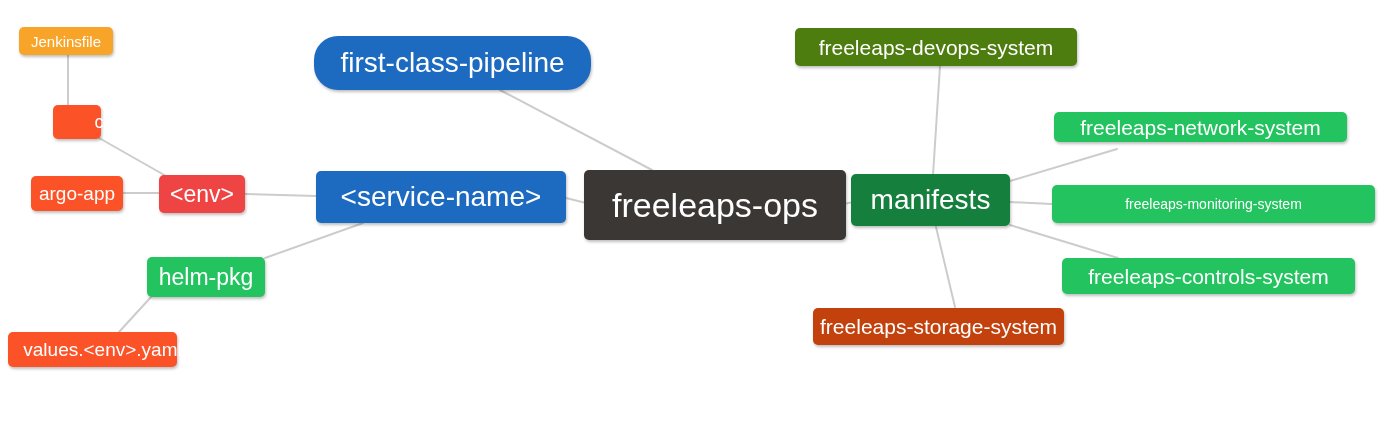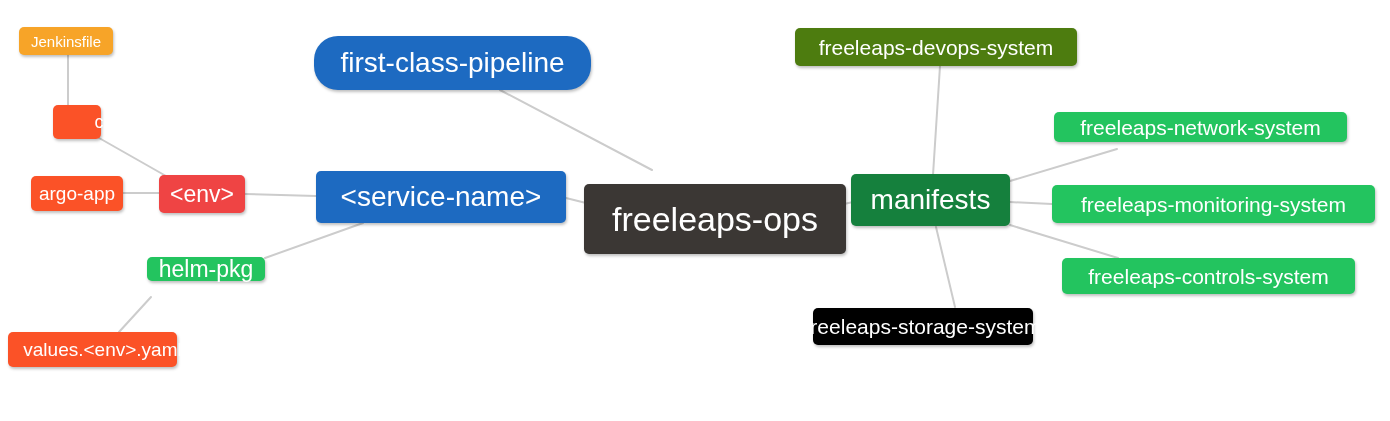--- a/index.html
+++ b/index.html
@@ -54,25 +54,25 @@
       <line x1="1010" y1="181" x2="1117" y2="149" stroke="#cccccc" stroke-width="2" stroke-linecap="round"></line>
       <line x1="1010" y1="202" x2="1052" y2="204" stroke="#cccccc" stroke-width="2" stroke-linecap="round"></line>
       <line x1="1010" y1="225" x2="1118" y2="258" stroke="#cccccc" stroke-width="2" stroke-linecap="round"></line>
       <line x1="936" y1="227" x2="955" y2="307" stroke="#cccccc" stroke-width="2" stroke-linecap="round"></line>
     </svg>
   <div id="node-layer">
       <div class="node" style="left: 19px; top: 27px; width: 94px; height: 28px; font-size: 15px; background: rgb(247, 164, 40);">Jenkinsfile</div>
       <div class="node" style="left: 53px; top: 105px; width: 32px; height: 34px; font-size: 18px; background: rgb(251, 82, 39); padding-left: 48px;">ci</div>
       <div class="node" style="left: 31px; top: 176px; width: 92px; height: 35px; font-size: 19px; background: rgb(251, 82, 39);">argo-app</div>
       <div class="node" style="left: 159px; top: 175px; width: 86px; height: 38px; font-size: 23px; background: #ef4444;">&lt;env&gt;</div>
-      <div class="node" style="left: 147px; top: 257px; width: 118px; height: 24px; font-size: 23px; background: rgb(35, 196, 95);">helm-pkg</div>
+      <div class="node" style="left: 147px; top: 257px; width: 118px; height: 40px; font-size: 23px; background: rgb(35, 196, 95);">helm-pkg</div>
       <div class="node" style="left: 8px; top: 332px; width: 169px; height: 35px; font-size: 19px; background: rgb(251, 82, 39); padding-left: 20px;">values.&lt;env&gt;.yaml</div>
       <div class="node" style="left: 314px; top: 36px; width: 277px; height: 54px; font-size: 28px; background: rgb(29, 106, 193); border-radius: 24px;">first-class-pipeline</div>
       <div class="node" style="left: 316px; top: 171px; width: 250px; height: 52px; font-size: 28px; background: rgb(29, 106, 193);">&lt;service-name&gt;</div>
-      <div class="node" style="left: 584px; top: 184px; width: 262px; height: 70px; font-size: 34px; background: rgb(59, 55, 52);">freeleaps-ops</div>
+      <div class="node" style="left: 584px; top: 170px; width: 262px; height: 70px; font-size: 34px; background: rgb(59, 55, 52);">freeleaps-ops</div>
       <div class="node" style="left: 851px; top: 174px; width: 159px; height: 52px; font-size: 28px; background: #15803d;">manifests</div>
       <div class="node" style="left: 795px; top: 28px; width: 282px; height: 38px; font-size: 21px; background: #4d7c0f;">freeleaps-devops-system</div>
       <div class="node" style="left: 1054px; top: 112px; width: 293px; height: 30px; font-size: 21px; background: rgb(35, 196, 95);">freeleaps-network-system</div>
-      <div class="node" style="left: 1052px; top: 185px; width: 323px; height: 38px; font-size: 21px; background: rgb(35, 196, 95);">freeleaps-monitoring-system</div>
+      <div class="node" style="left: 1052px; top: 185px; width: 323px; height: 38px; font-size: 14px; background: rgb(35, 196, 95);">freeleaps-monitoring-system</div>
       <div class="node" style="left: 1062px; top: 258px; width: 293px; height: 36px; font-size: 21px; background: rgb(35, 196, 95);">freeleaps-controls-system</div>
-      <div class="node" style="left: 813px; top: 308px; width: 220px; height: 37px; font-size: 21px; background: #000000;">freeleaps-storage-system</div>
+      <div class="node" style="left: 813px; top: 308px; width: 251px; height: 37px; font-size: 21px; background: #c2410c;">freeleaps-storage-system</div>
     </div>
 </div>
 
 </body></html>

